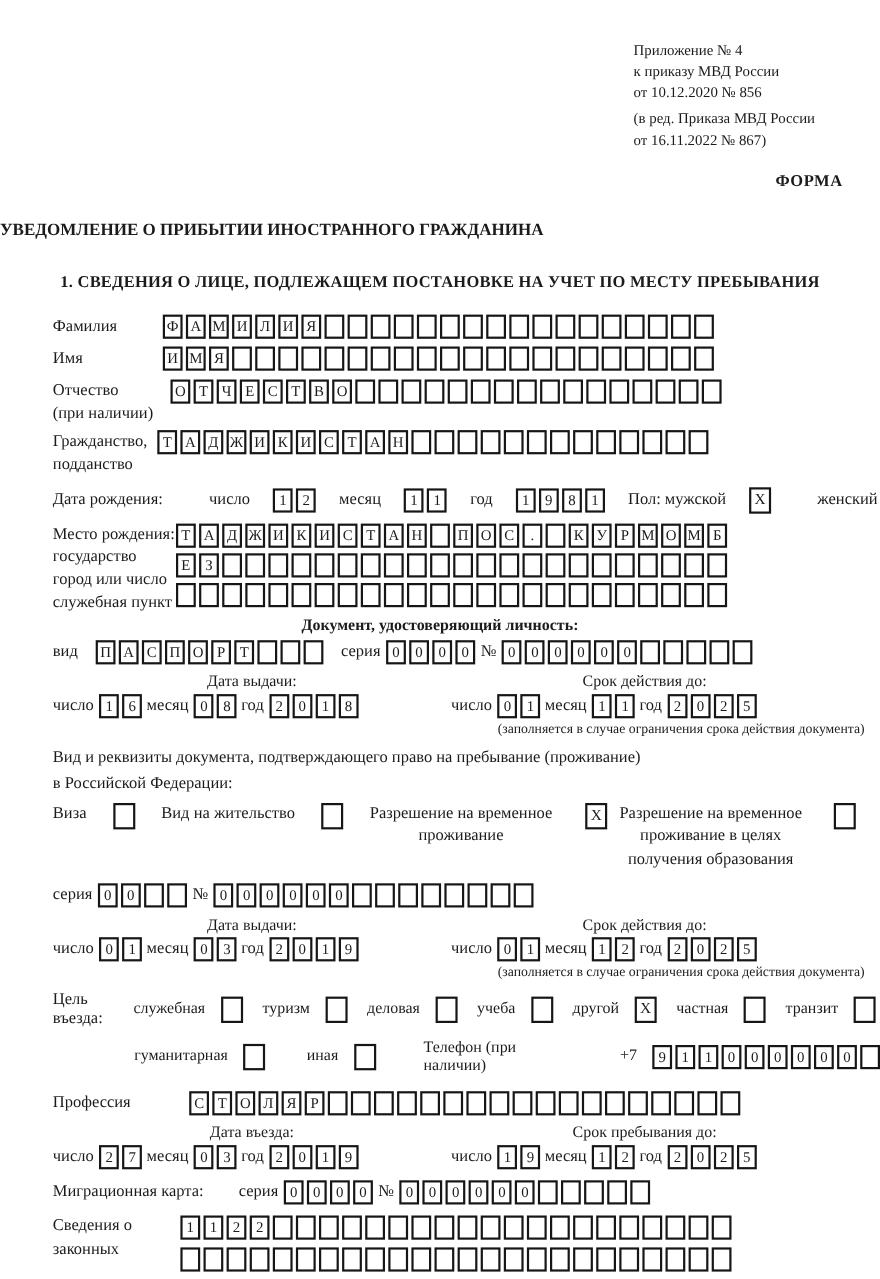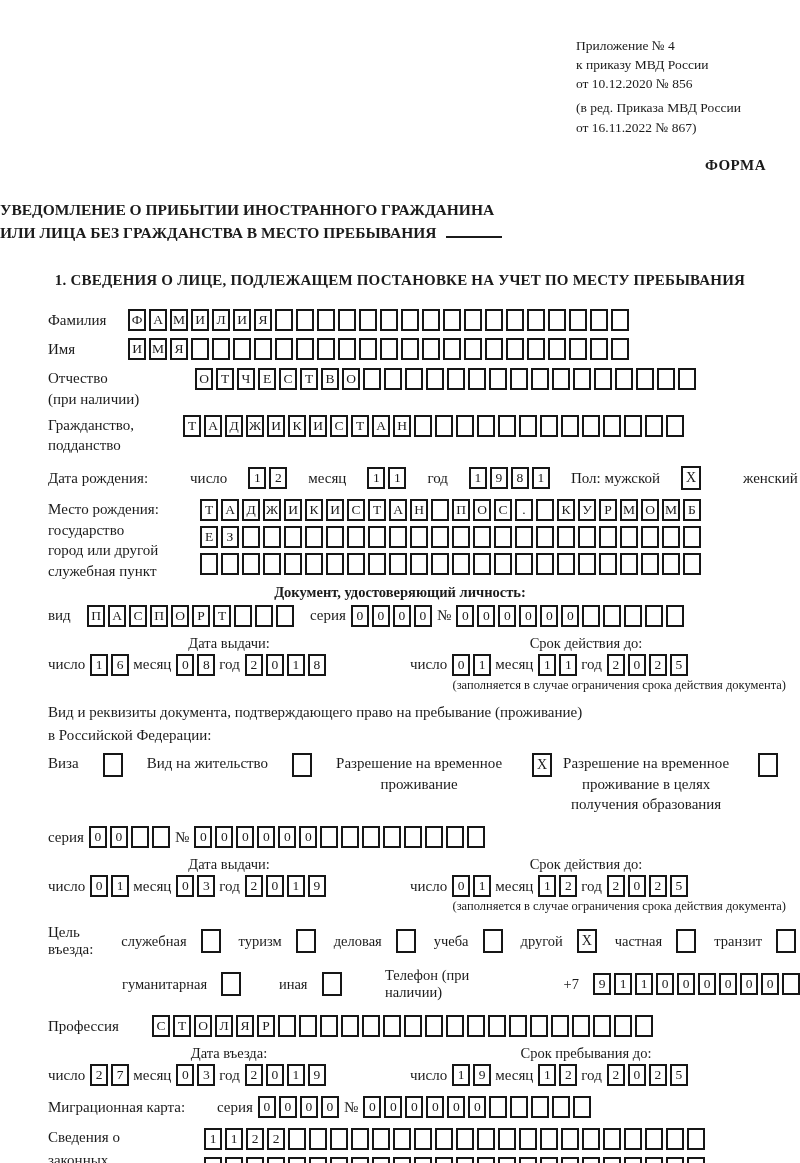--- a/index.html
+++ b/index.html
@@ -9,33 +9,33 @@
     font-family:"Liberation Serif","DejaVu Serif",serif;
     color:#1b1b1b; font-size:15px; position:relative;
   }
   .appendix { margin:36px 28px 0 auto; width:196px; font-size:13.5px; line-height:1.42; }
   .appendix .grp2 { margin-top:5px; }
   .forma { text-align:right; padding-right:34px; font-weight:bold; font-size:15px; margin-top:20px; letter-spacing:.5px; }
   .title { text-align:left; font-weight:bold; font-size:15.5px; margin-top:24px; line-height:1.5; }
   .blank-line { display:inline-block; width:56px; border-bottom:2px solid #1b1b1b; height:12px; margin-left:10px; }
   .section-h { text-align:center; font-weight:bold; font-size:15px; margin-top:28px; letter-spacing:.2px; }
 
-  .row { display:flex; align-items:center; margin-left:48px; margin-top:7px; }
+  .row { display:flex; align-items:center; margin-left:48px; margin-top:7px;gap:20px; }
   .lbl { font-size:15px; flex-shrink:0; }
   .cells { display:flex; gap:3px; flex-wrap:nowrap; }
   .cell {
     width:18px; height:22px; border:2px solid #161616; flex-shrink:0;
     display:flex; align-items:center; justify-content:center;
     font-size:13.5px; font-family:"Liberation Serif",serif;
   }
   .box {
     width:20px; height:24px; border:2px solid #161616; flex-shrink:0;
     display:flex; align-items:center; justify-content:center; font-size:14px;
   }
-  .multi { display:flex; align-items:flex-start; margin-left:48px; margin-top:8px;gap:40px; }
+  .multi { display:flex; align-items:flex-start; margin-left:48px; margin-top:8px; }
   .lblcol { flex-shrink:0; line-height:1.38; }
   .cellstack { display:flex; flex-direction:column; gap:5px; }
 
   .center-b { text-align:center; font-weight:bold; font-size:14.5px; margin-top:8px; }
 
   .datepair { display:flex; margin-left:48px; margin-top:8px; }
   .date-col { width:362px; }
   .date-col.right { width:352px; }
   .date-title { text-align:center; font-size:14.5px; margin-bottom:2px; }
   .dg { display:flex; align-items:center; gap:4px; }
@@ -63,21 +63,20 @@
   <div>от 10.12.2020 № 856</div>
   <div class="grp2">
     <div>(в ред. Приказа МВД России</div>
     <div>от 16.11.2022 № 867)</div>
   </div>
 </div>
 <div class="forma">ФОРМА</div>
 
 <div class="title">
   <div>УВЕДОМЛЕНИЕ О ПРИБЫТИИ ИНОСТРАННОГО ГРАЖДАНИНА</div>
-  <div><span>ИЛИ ЛИЦА БЕЗ ГРАЖДАНСТВА В МЕСТО ПРЕБЫВАНИЯ</span><span class="blank-line"></span></div>
 </div>
 
 <div class="section-h">1. СВЕДЕНИЯ О ЛИЦЕ, ПОДЛЕЖАЩЕМ ПОСТАНОВКЕ НА УЧЕТ ПО МЕСТУ ПРЕБЫВАНИЯ</div>
 
 <div class="row" style="margin-top:20px;">
   <span class="lbl" style="width:80px;">Фамилия</span>
   <span class="cells">
       <span class="cell">Ф</span>
       <span class="cell">А</span>
       <span class="cell">М</span>
@@ -226,21 +225,21 @@
   <span class="gap-s"></span>
   <span class="lbl">женский</span>
   <span class="gap-s"></span>
   <span class="box"></span>
 </div>
 
 <div class="multi" style="margin-top:9px;">
   <span class="lblcol" style="width:112px;">
     <div>Место рождения:</div>
     <div>государство</div>
-    <div>город или другой</div>
+    <div>город или число</div>
     <div>служебная пункт</div>
   </span>
   <span class="cellstack">
     <span class="cells">
         <span class="cell">Т</span>
         <span class="cell">А</span>
         <span class="cell">Д</span>
         <span class="cell">Ж</span>
         <span class="cell">И</span>
         <span class="cell">К</span>

